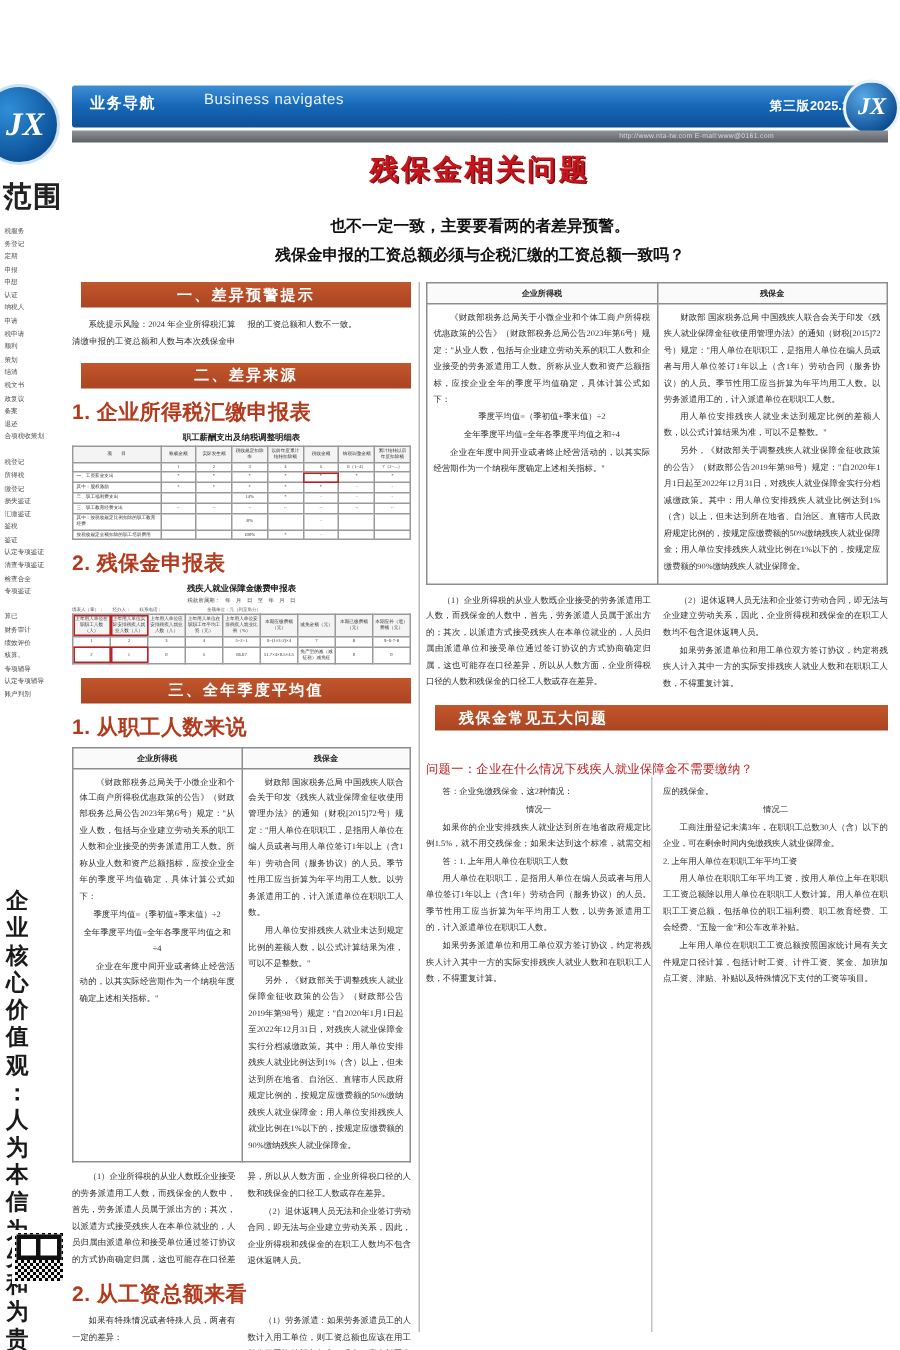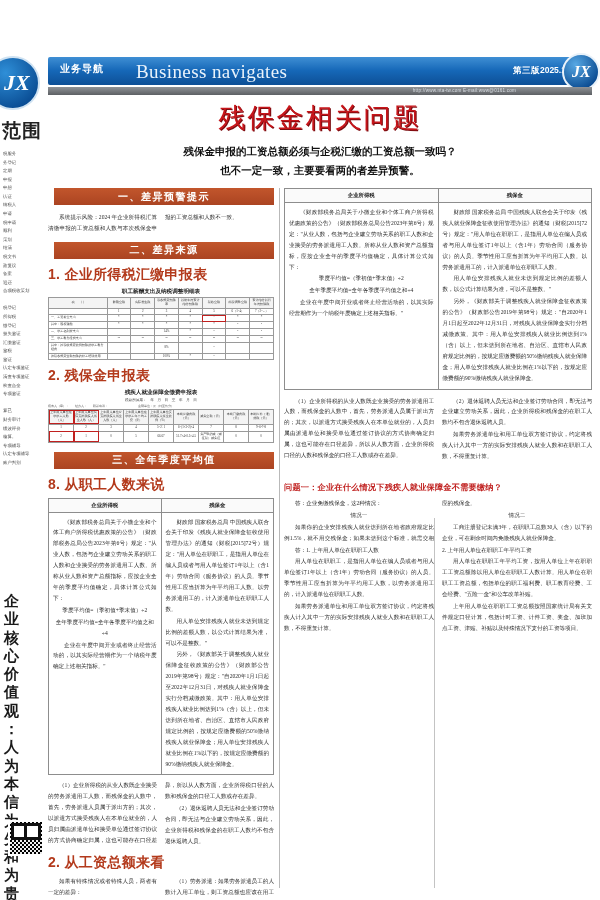--- a/index.html
+++ b/index.html
@@ -64,22 +64,22 @@
     background: linear-gradient(180deg,#3f8fd4 0%,#1668b8 48%,#0d4f96 100%);
     border-radius: 2px;
   }
   .mh-cn {
     position: absolute; left: 12px; top: 5px;
     font-size: 10px; font-weight: bold; color: #fff; letter-spacing: 1px;
     font-family: "Liberation Sans", sans-serif;
   }
   .mh-en {
     position: absolute; left: 88px; top: 4px;
-    font-size: 19px; color: #eaf3fb; letter-spacing: .4px;
-    font-family: Liberation Serif, serif;
+    font-size: 10px; color: #eaf3fb; letter-spacing: .4px;
+    font-family: Liberation Sans, sans-serif;
     text-align: right;
   }
   .mh-issue {
     position: absolute; right: 52px; top: 8px;
     font-size: 8.5px; font-weight: bold; color: #fff; letter-spacing: .5px;
     font-family: "Liberation Sans", sans-serif;
   }
   .mh-date {
     position: absolute; right: 10px; top: 8px;
     font-size: 8.5px; font-weight: bold; color: #fff;
@@ -102,21 +102,21 @@
   }
   .mh-url {
     position: absolute; right: 40px; top: 88px;
     font-size: 4.6px; color: #d8dde2; letter-spacing: .2px;
     font-family: "Liberation Sans", sans-serif;
   }
 
   
   .headline {
     position: absolute; left: 48px; top: 100px; width: 544px;
-    text-align: center; font-size: 27px; font-weight: normal;
+    text-align: center; font-size: 19px; font-weight: bold;
     color: #c7161b; letter-spacing: 2px;
     font-family: "Liberation Sans", sans-serif;
     text-shadow: 1px 1px 0 #7a0c10;
   }
   .deck {
     position: absolute; left: 60px; top: 142px; width: 520px;
     text-align: center; font-size: 10.5px; font-weight: bold;
     color: #111; line-height: 1.8;
     font-family: "Liberation Sans", sans-serif;
   }
@@ -145,21 +145,21 @@
     letter-spacing: 1.5px;
   }
   .bar.left-align { justify-content: flex-start; padding-left: 16px; letter-spacing: 1px; }
 
   .subhead {
     font-size: 14px; font-weight: bold; color: #b33a1c;
     font-family: "Liberation Sans", sans-serif;
     margin: 7px 0 4px 0; letter-spacing: .3px;
   }
   .qhead {
-    font-size: 8.2px; font-weight: bold; color: #c0201f;
+    font-size: 8.2px; font-weight: normal; color: #c0201f;
     font-family: "Liberation Sans", sans-serif;
     margin: 20px 0 5px 0; letter-spacing: .2px;
   }
 
   
   .body {
     font-size: 5.6px; line-height: 1.95; color: #2b2b2b;
     text-align: justify; font-family: "Liberation Serif", serif;
   }
   .body p { text-indent: 11px; margin: 0 0 1px 0; }
@@ -281,22 +281,22 @@
     <div class="mh-date">2025.11.30</div>
     <div class="mh-badge">
       <span>JX</span>
     </div>
   </div>
   <div class="mh-rule"></div>
   <div class="mh-url">http://www.nta-tw.com  E-mail:www@0161.com</div>
 
   <div class="headline">残保金相关问题</div>
   <div class="deck">
+    <div>也不一定一致，主要要看两的者差异预警。</div>
     <div>残保金申报的工资总额必须与企税汇缴的工资总额一致吗？</div>
-    <div>也不一定一致，主要要看两的者差异预警。</div>
   </div>
 
   <div class="cols">
     <div class="vrule"></div>
     <div class="vrule2"></div>
 
     <div class="col col-l">
 
       <div class="bar">一、差异预警提示</div>
       <div class="body twocol">
@@ -432,21 +432,21 @@
               <td>66.67</td>
               <td>51.7×4×0.5×4.5</td>
               <td>免产型的减（减征税）减免征</td>
               <td>0</td>
               <td>0</td>
             </tr>
         </tbody>
       </table>
 
       <div class="bar" style="margin-top:9px">三、全年季度平均值</div>
-      <div class="subhead">8. 从职工人数来说</div>
+      <div class="subhead">1. 从职工人数来说</div>
 
       <table class="cmp">
         <tbody>
             <tr>
           <th>企业所得税</th>
           <th>残保金</th>
         </tr>
         <tr>
           <td>
             <div class="body" id="cmpLeft">
@@ -506,20 +506,21 @@
         </tr>
       </tbody>
         </table>
 
       <div class="body twocol" style="margin-top:6px">
         <p>（1）企业所得税的从业人数既企业接受的劳务派遣用工人数，而残保金的人数中，首先，劳务派遣人员属于派出方的；其次，以派遣方式接受残疾人在本单位就业的，人员归属由派遣单位和接受单位通过签订协议的方式协商确定归属，这也可能存在口径差异，所以从人数方面，企业所得税口径的人数和残保金的口径工人数或存在差异。</p>
         <p>（2）退休返聘人员无法和企业签订劳动合同，即无法与企业建立劳动关系，因此，企业所得税和残保金的在职工人数均不包含退休返聘人员。</p>
         <p>如果劳务派遣单位和用工单位双方签订协议，约定将残疾人计入其中一方的实际安排残疾人就业人数和在职职工人数，不得重复计算。</p>
       </div>
 
+      <div class="bar left-align" style="margin-top:8px">残保金常见五大问题</div>
 
       <div class="qhead">问题一：企业在什么情况下残疾人就业保障金不需要缴纳？</div>
       <div class="body twocol">
         <p>答：企业免缴残保金，这2种情况：</p>
         <p class="ctr">情况一</p>
         <p>如果你的企业安排残疾人就业达到所在地省政府规定比例1.5%，就不用交残保金；如果未达到这个标准，就需交相应的残保金。</p>
         <p class="ctr">情况二</p>
         <p>工商注册登记未满3年，在职职工总数30人（含）以下的企业，可在剩余时间内免缴残疾人就业保障金。</p>
       </div>
 

